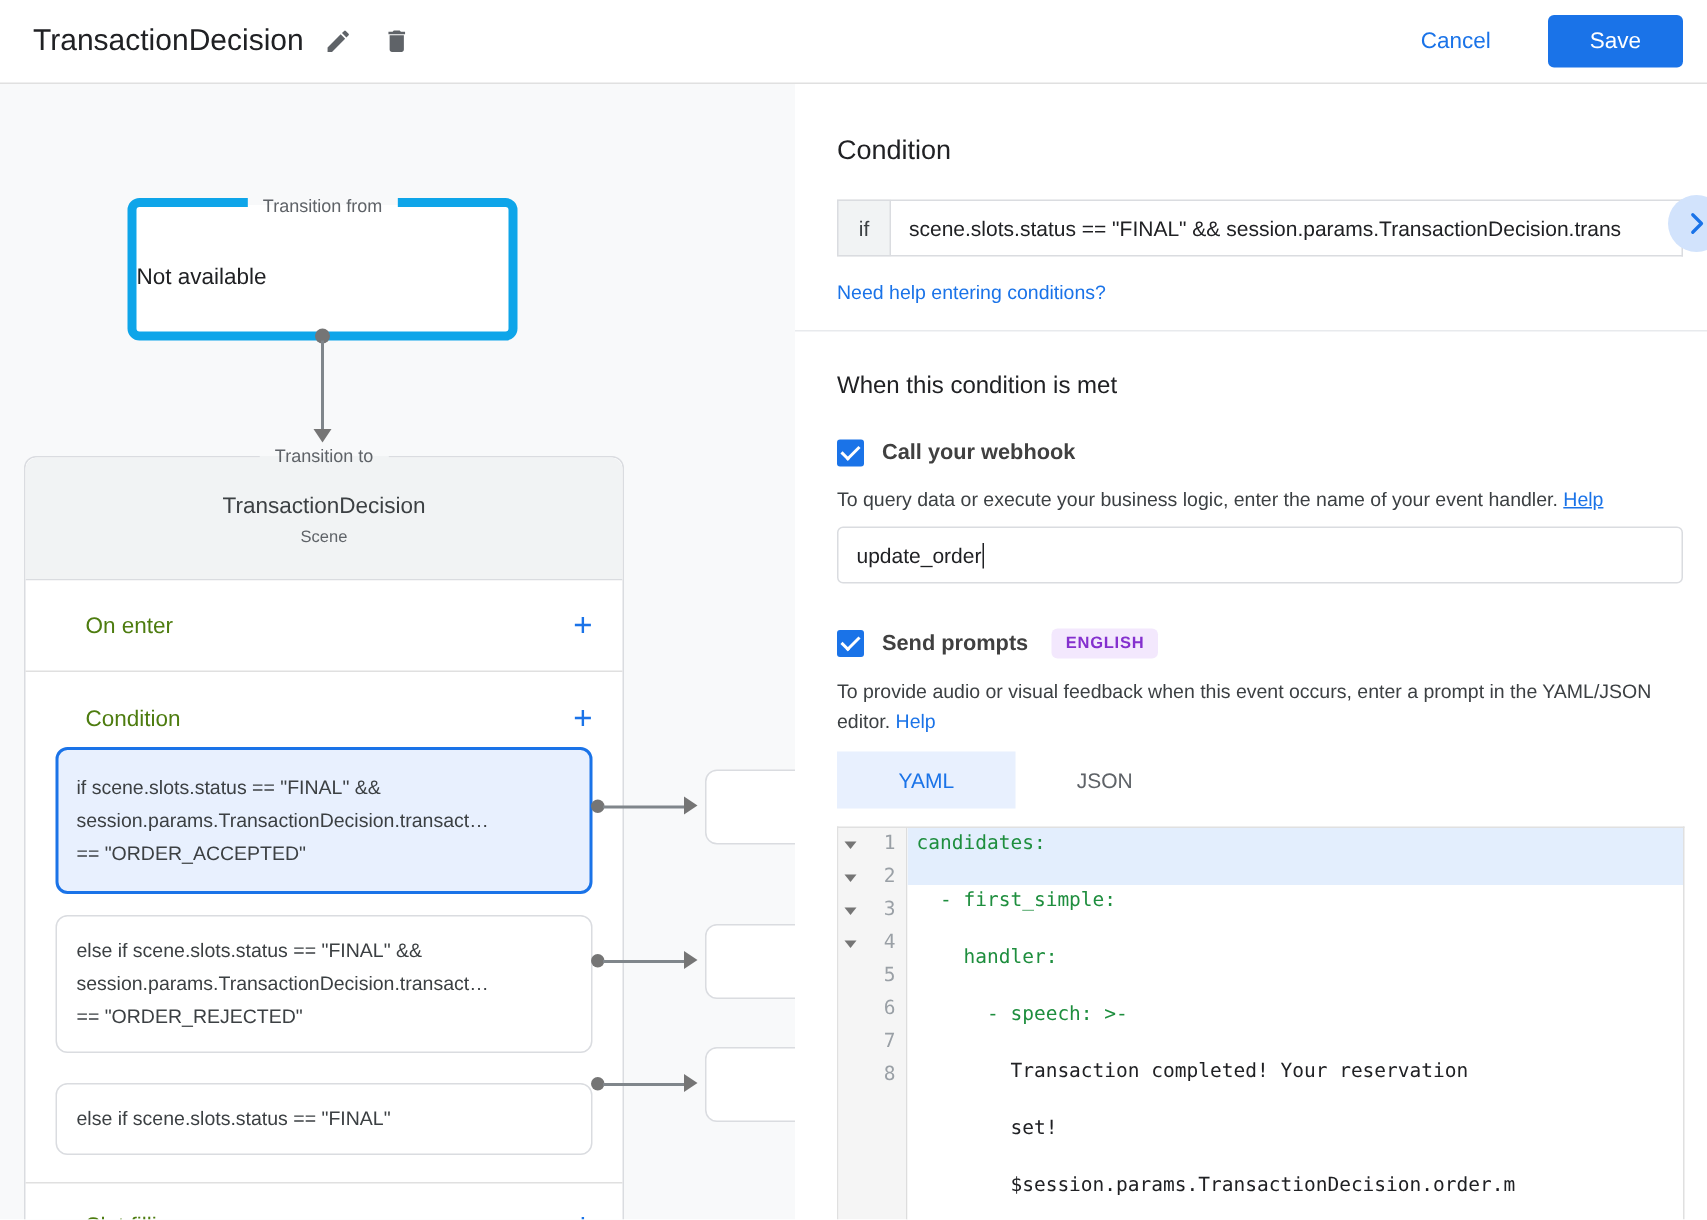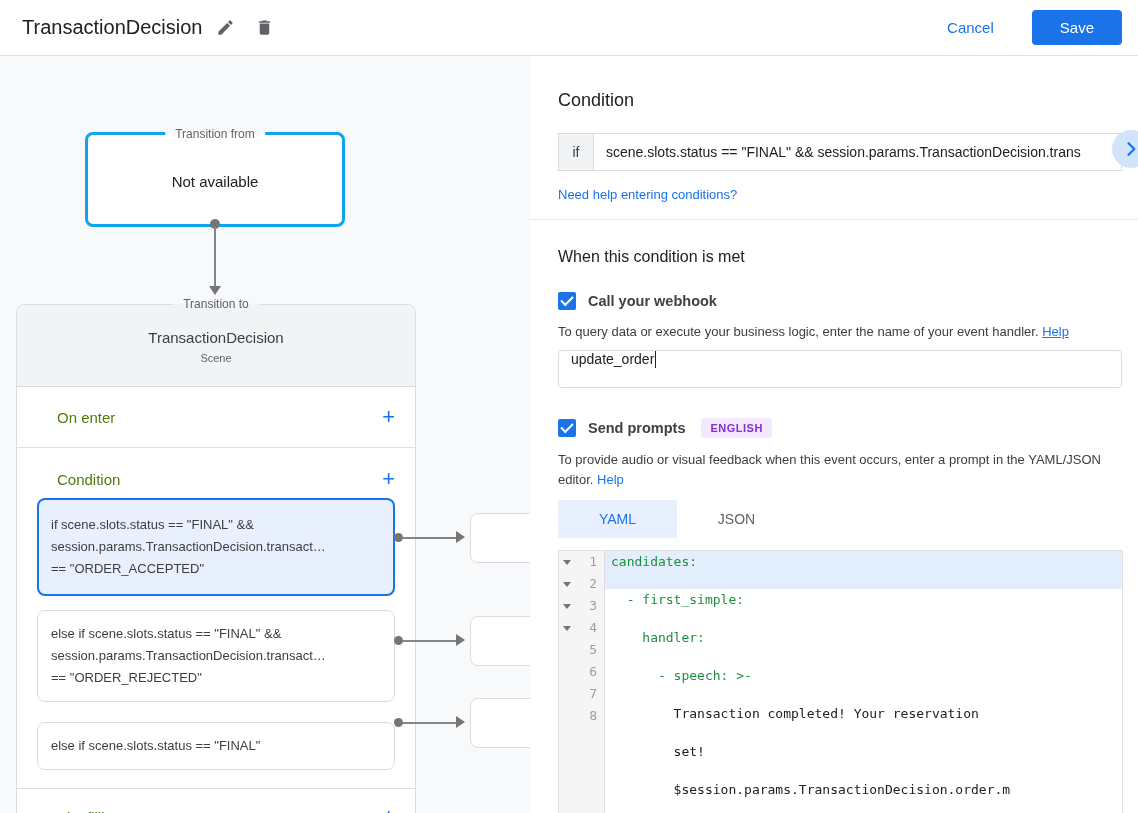--- a/index.html
+++ b/index.html
@@ -21,26 +21,26 @@
     margin-left:20px; font-family:inherit; }
 
   
   .content { display:flex; height:757px; }
   .canvas { position:relative; width:530px; flex:0 0 530px; background:#f8f9fa; overflow:hidden; }
   .panel { position:relative; flex:1; background:#fff; overflow:hidden;
     padding:26px 16px 0 28px; }
 
   
   .tfrom { position:absolute; left:85px; top:76px; width:260px; height:95px;
-    background:#fff; border:3px solid #0ea5e9; border-radius:8px; }
+    background:#fff; border:6px solid #0ea5e9; border-radius:8px; }
   .legend { position:absolute; top:-8px; left:50%; transform:translateX(-50%);
     font-size:12px; color:#5f6368; padding:0 10px; white-space:nowrap; }
   .legend-from { background:linear-gradient(#f8f9fa 50%, #ffffff 50%); }
   .legend-to { background:linear-gradient(#f8f9fa 50%, #f1f3f4 50%); }
-  .tfrom-content { position:absolute; left:0; right:0; top:38px; text-align:center;
+  .tfrom-content { position:absolute; left:0; right:0; top:38px; 
     font-size:15px; color:#202124; }
 
   
   .vc-dot { position:absolute; left:210px; top:163px; width:10px; height:10px;
     border-radius:50%; background:#757575; }
   .vc-line { position:absolute; left:214px; top:171px; width:2px; height:60px; background:#80868b; }
   .vc-arrow { position:absolute; left:209px; top:230px; width:0; height:0;
     border-left:6px solid transparent; border-right:6px solid transparent;
     border-top:9px solid #757575; }
 
@@ -99,21 +99,21 @@
   .check-row { display:flex; align-items:center; margin-top:26px; }
   .checkbox { width:18px; height:18px; border-radius:2px; background:#1a73e8;
     position:relative; cursor:pointer; flex:0 0 18px; }
   .checkbox::after { content:""; position:absolute; left:3px; top:4px; width:10px;
     height:5px; border-left:2px solid #fff; border-bottom:2px solid #fff;
     transform:rotate(-45deg); }
   .check-label { font-size:14.5px; font-weight:700; color:#404040; margin-left:12px; }
   .desc { font-size:13px; color:#3c4043; margin-top:12px; line-height:20px; max-width:566px; }
   .help-link { color:#1a73e8; text-decoration:underline; }
   .help-link.no-underline { text-decoration:none; }
-  .text-input { display:flex; align-items:flex-start; margin-top:8px; height:38px;
+  .text-input { display:flex; align-items:center; margin-top:8px; height:38px;
     border:1px solid #dadce0; border-radius:4px; background:#fff; padding:0 12px;
     font-size:14px; color:#202124; cursor:text; }
   .caret { display:inline-block; width:1px; height:17px; background:#202124; margin-left:1px; }
   .badge { font-size:11px; font-weight:700; letter-spacing:.5px; color:#8430ce;
     background:#f3e8fd; border-radius:4px; padding:4px 9px; margin-left:16px; }
   .prompts-row { margin-top:30px; }
   .tabs { display:flex; margin-top:10px; }
   .tab { width:119px; height:38px; display:flex; align-items:center; justify-content:center;
     font-size:14px; font-weight:500; color:#5f6368; cursor:pointer; background:transparent; border:none; font-family:inherit; }
   .tab.active { background:#e8f0fe; color:#1a73e8; }

